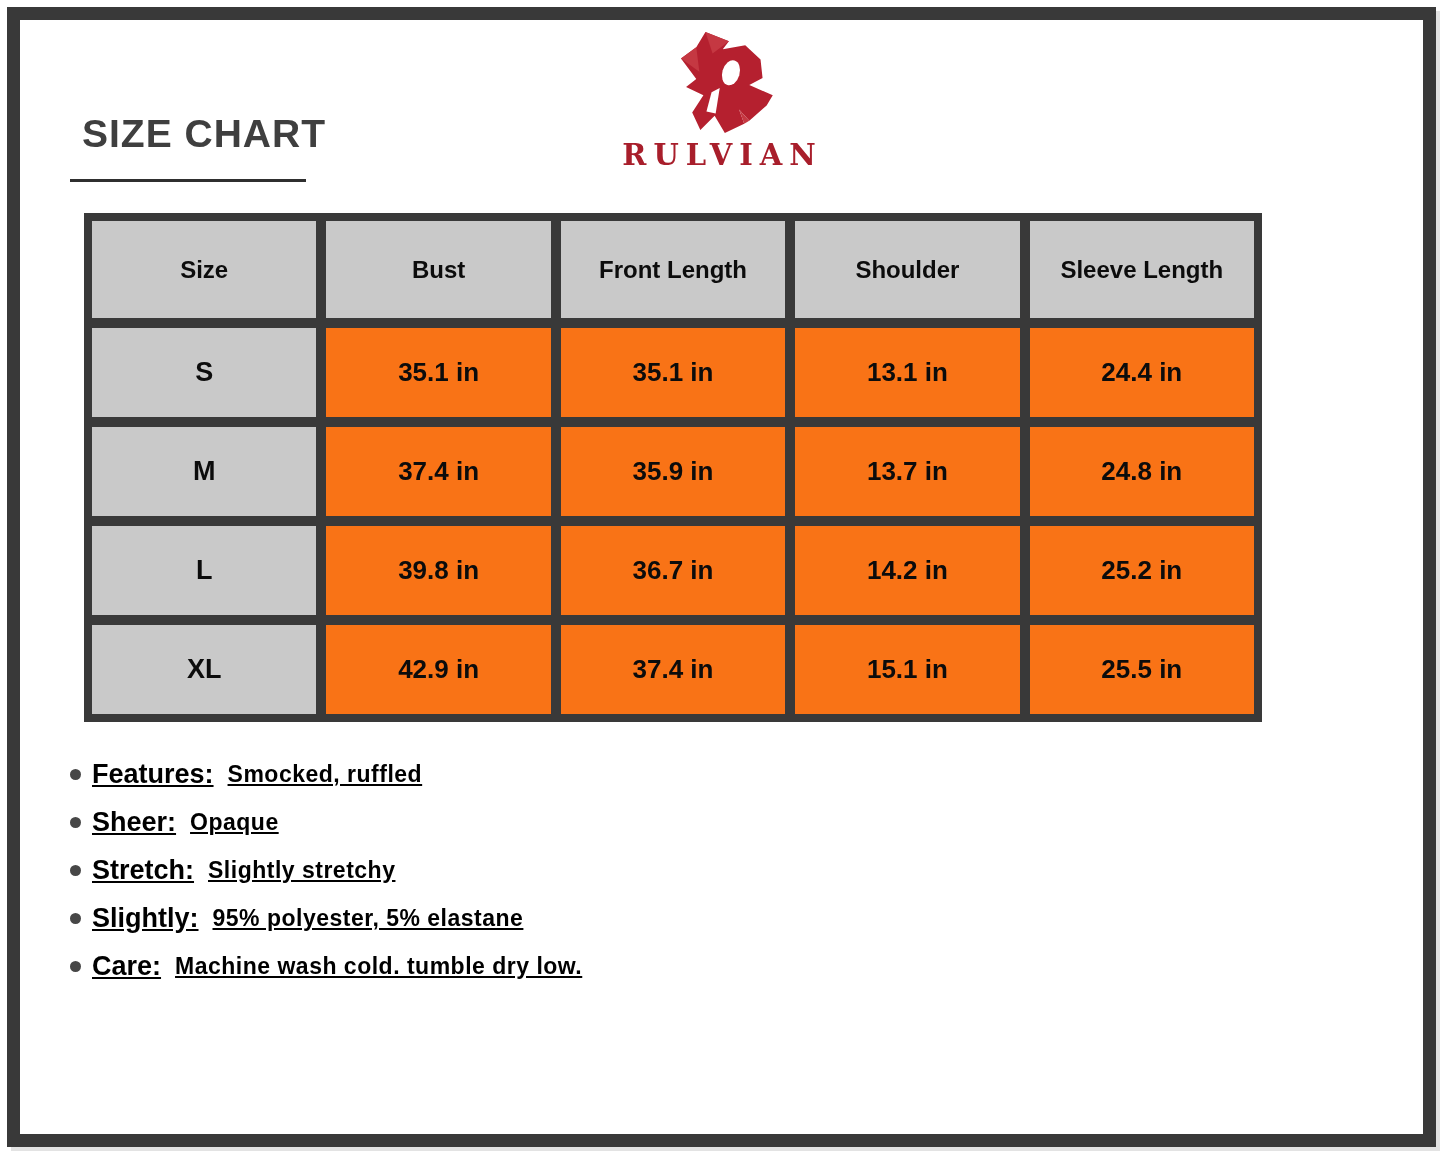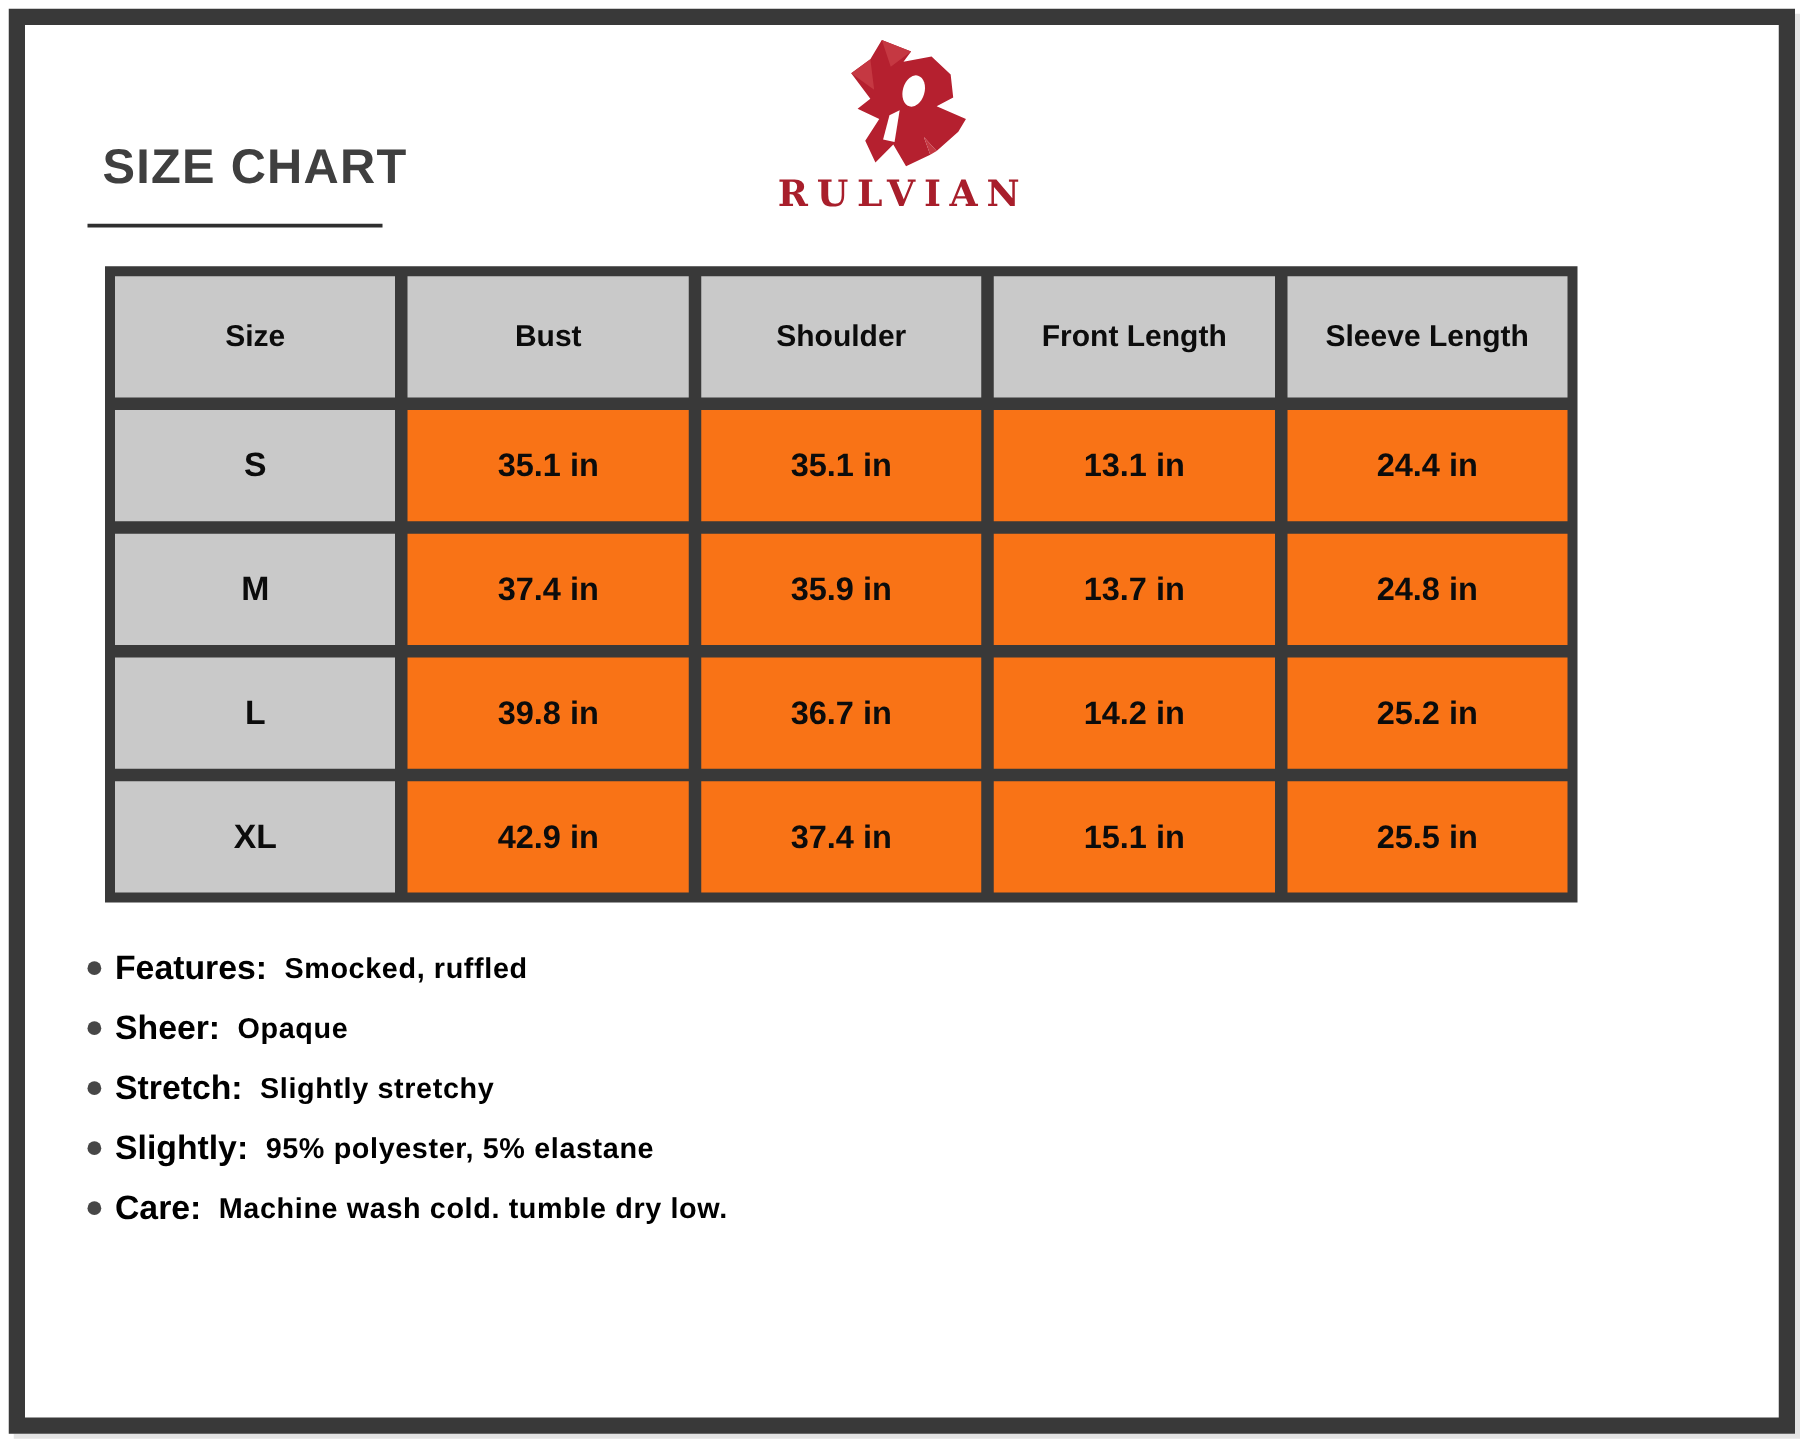--- a/index.html
+++ b/index.html
@@ -39,21 +39,21 @@
   }
   .cell {
     display: flex; align-items: center; justify-content: center;
     color: #0c0c0c; font-weight: bold;
   }
   .cell-head { background: #c9c9c9; font-size: 24px; }
   .cell-size { background: #c9c9c9; font-size: 27px; }
   .cell-val  { background: #f97316; font-size: 26px; }
 
   .details { position: absolute; left: 70px; top: 750px; }
-  .detail-item { display: flex; align-items: center; height: 48px; }
+  .detail-item { display: flex; align-items: center; height: 48px; text-decoration: underline; }
   .bullet-dot { width: 11px; height: 11px; border-radius: 50%; background: #474747; margin-right: 11px; flex: none; }
   .detail-label { font-size: 27px; font-weight: bold; color: #000; }
   .detail-value { font-size: 23px; font-weight: bold; color: #000; margin-left: 14px; letter-spacing: 0.5px; }
 </style>
 </head>
 <body>
 
 <div class="canvas">
   <div class="frame"></div>
 
@@ -69,22 +69,22 @@
       <ellipse fill="#ffffff" cx="58" cy="40" rx="8.5" ry="12.5" transform="rotate(16 58 40)"></ellipse>
       <polygon fill="#ffffff" points="39,59 47,55 43,80 34,78"></polygon>
     </svg>
     <div class="brand-wordmark">RULVIAN</div>
   </div>
 
   <div class="size-table">
 
     <div class="cell cell-head">Size</div>
     <div class="cell cell-head">Bust</div>
+    <div class="cell cell-head">Front Length</div>
     <div class="cell cell-head">Shoulder</div>
-    <div class="cell cell-head">Front Length</div>
     <div class="cell cell-head">Sleeve Length</div>
 
     <div class="cell cell-size">S</div>
     <div class="cell cell-val">35.1 in</div>
     <div class="cell cell-val">35.1 in</div>
     <div class="cell cell-val">13.1 in</div>
     <div class="cell cell-val">24.4 in</div>
 
     <div class="cell cell-size">M</div>
     <div class="cell cell-val">37.4 in</div>

